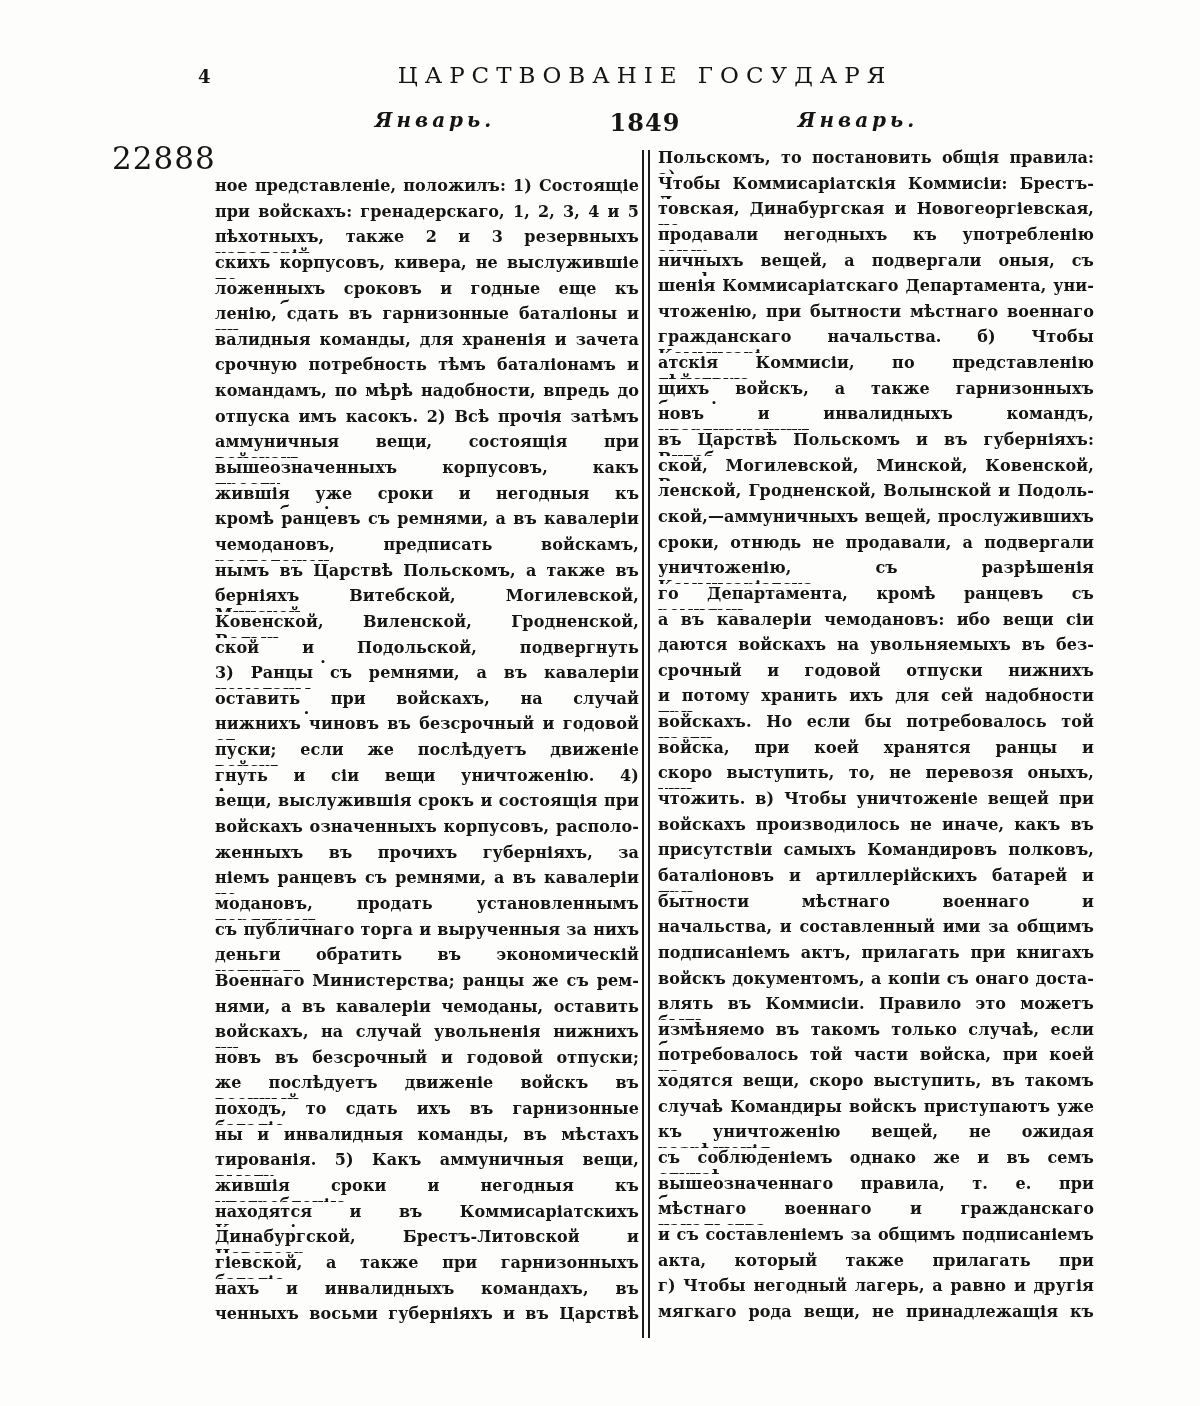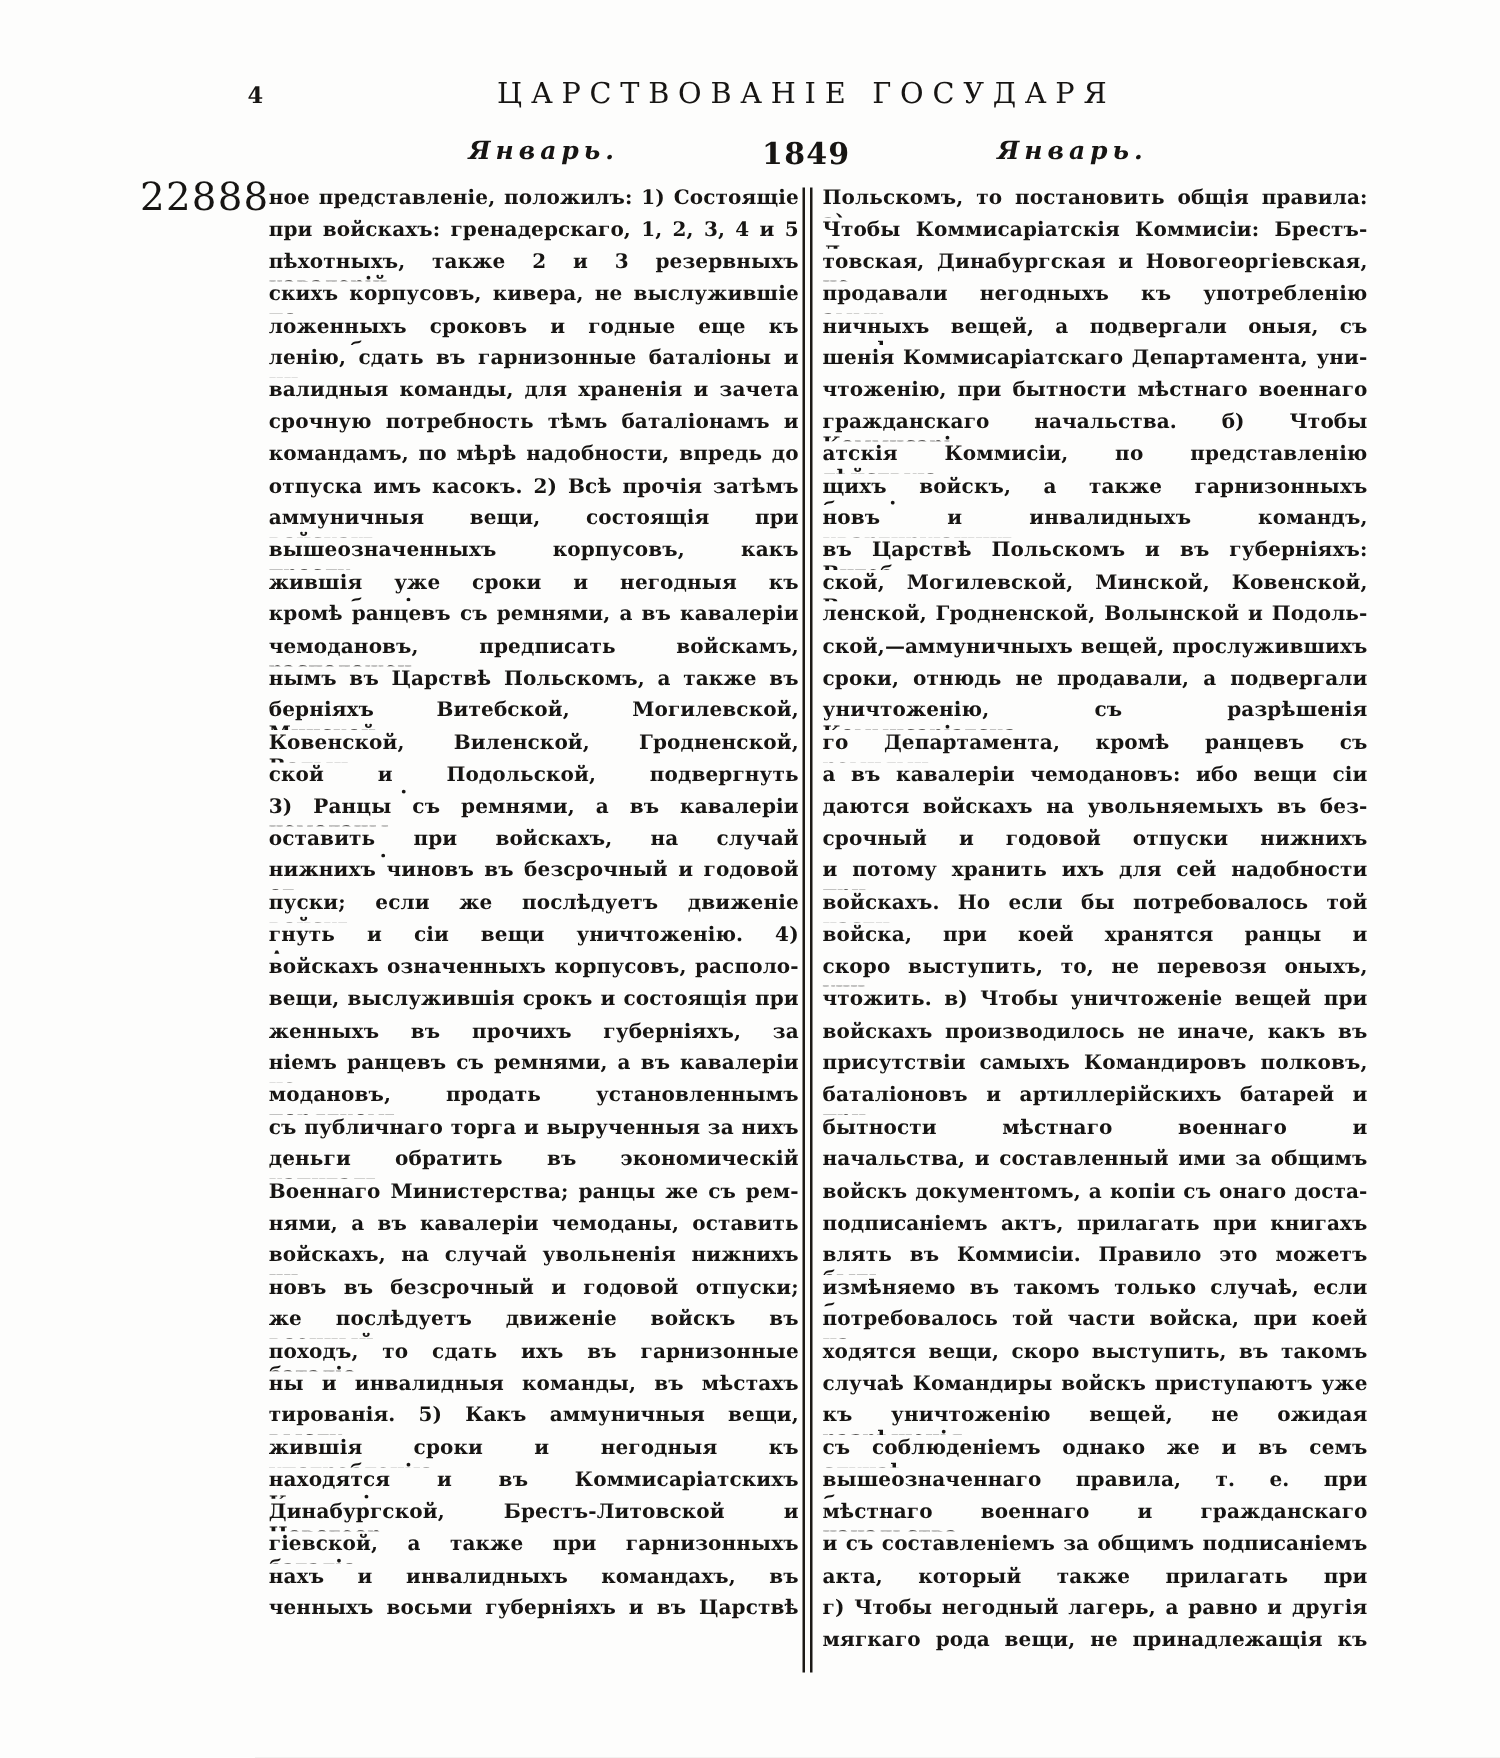--- a/index.html
+++ b/index.html
@@ -70,20 +70,21 @@
     left: 0;
     right: 0;
   }
   .col {
     position: absolute;
     top: 0;
   }
   .col-left {
     left: 215px;
     width: 424px;
+    margin-top: 28px;
   }
   .col-right {
     left: 658px;
     width: 436px;
   }
   .text-line {
     height: 25.65px;
     overflow: hidden;
     font-size: 16px;
     font-weight: 700;
@@ -139,22 +140,22 @@
         <div class="text-line">чемодановъ, предписать войскамъ, расположен-</div>
         <div class="text-line">нымъ въ Царствѣ Польскомъ, а также въ гу-</div>
         <div class="text-line">берніяхъ Витебской, Могилевской, Минской,</div>
         <div class="text-line">Ковенской, Виленской, Гродненской, Волын-</div>
         <div class="text-line">ской и Подольской, подвергнуть уничтоженію.</div>
         <div class="text-line">3) Ранцы съ ремнями, а въ кавалеріи чемоданы,</div>
         <div class="text-line">оставить при войскахъ, на случай увольненія</div>
         <div class="text-line">нижнихъ чиновъ въ безсрочный и годовой от-</div>
         <div class="text-line">пуски; если же послѣдуетъ движеніе войскъ</div>
         <div class="text-line">гнуть и сіи вещи уничтоженію. 4) Аммуничныя</div>
+        <div class="text-line">вещи, выслужившія срокъ и состоящія при</div>
         <div class="text-line">войскахъ означенныхъ корпусовъ, располо-</div>
-        <div class="text-line">вещи, выслужившія срокъ и состоящія при</div>
         <div class="text-line">женныхъ въ прочихъ губерніяхъ, за исключе-</div>
         <div class="text-line">ніемъ ранцевъ съ ремнями, а въ кавалеріи че-</div>
         <div class="text-line">модановъ, продать установленнымъ порядкомъ</div>
         <div class="text-line">съ публичнаго торга и вырученныя за нихъ</div>
         <div class="text-line">деньги обратить въ экономическій капиталъ</div>
         <div class="text-line">Военнаго Министерства; ранцы же съ рем-</div>
         <div class="text-line">нями, а въ кавалеріи чемоданы, оставить при</div>
         <div class="text-line">войскахъ, на случай увольненія нижнихъ чи-</div>
         <div class="text-line">новъ въ безсрочный и годовой отпуски; если</div>
         <div class="text-line">же послѣдуетъ движеніе войскъ въ военный</div>
@@ -196,22 +197,22 @@
         <div class="text-line">и потому хранить ихъ для сей надобности при</div>
         <div class="text-line">войскахъ. Но если бы потребовалось той части</div>
         <div class="text-line">войска, при коей хранятся ранцы и чемоданы,</div>
         <div class="text-line">скоро выступить, то, не перевозя оныхъ, уни-</div>
         <div class="text-line">чтожить. в) Чтобы уничтоженіе вещей при</div>
         <div class="text-line">войскахъ производилось не иначе, какъ въ</div>
         <div class="text-line">присутствіи самыхъ Командировъ полковъ,</div>
         <div class="text-line">баталіоновъ и артиллерійскихъ батарей и при</div>
         <div class="text-line">бытности мѣстнаго военнаго и гражданскаго</div>
         <div class="text-line">начальства, и составленный ими за общимъ</div>
+        <div class="text-line">подписаніемъ актъ, прилагать при книгахъ</div>
         <div class="text-line">войскъ документомъ, а копіи съ онаго доста-</div>
-        <div class="text-line">подписаніемъ актъ, прилагать при книгахъ</div>
         <div class="text-line">влять въ Коммисіи. Правило это можетъ быть</div>
         <div class="text-line">измѣняемо въ такомъ только случаѣ, если бы</div>
         <div class="text-line">потребовалось той части войска, при коей на-</div>
         <div class="text-line">ходятся вещи, скоро выступить, въ такомъ</div>
         <div class="text-line">случаѣ Командиры войскъ приступаютъ уже</div>
         <div class="text-line">къ уничтоженію вещей, не ожидая разрѣшенія,</div>
         <div class="text-line">съ соблюденіемъ однако же и въ семъ случаѣ</div>
         <div class="text-line">вышеозначеннаго правила, т. е. при бытности</div>
         <div class="text-line">мѣстнаго военнаго и гражданскаго начальства</div>
         <div class="text-line">и съ составленіемъ за общимъ подписаніемъ</div>

